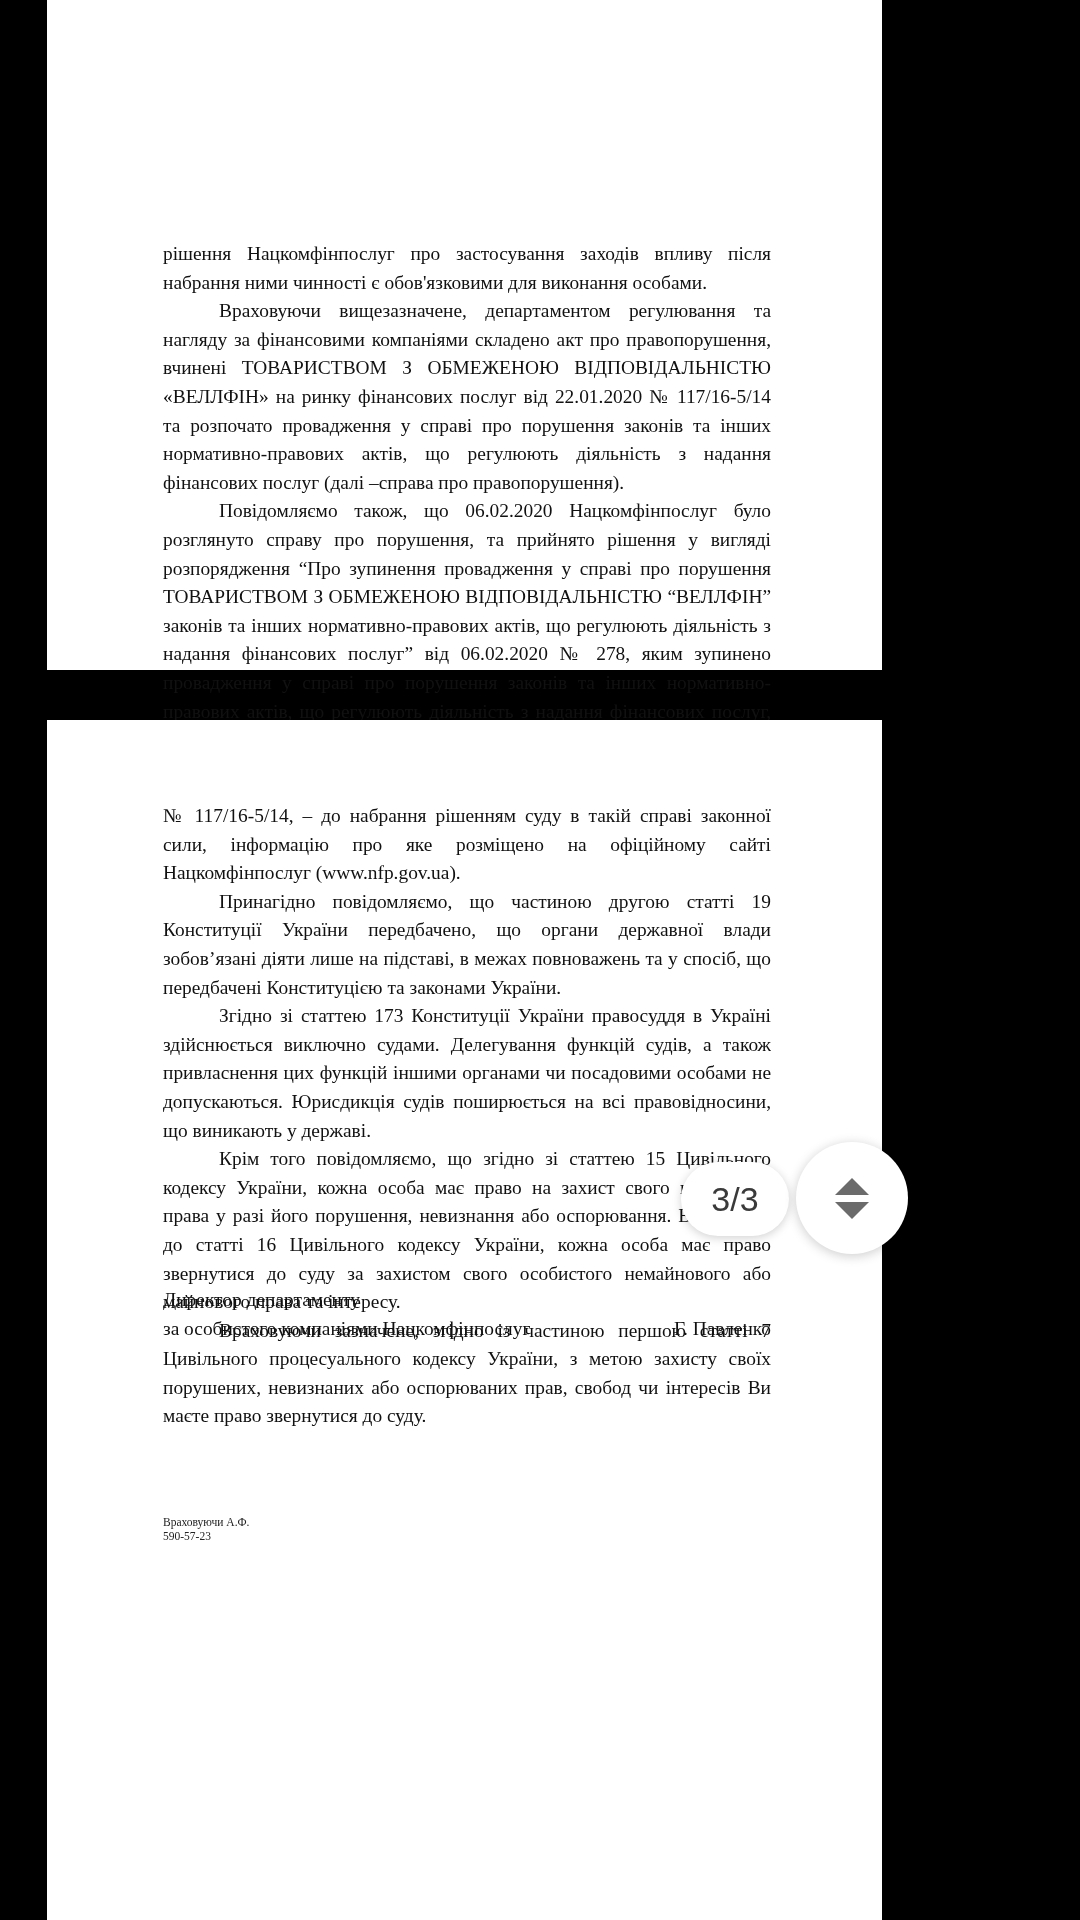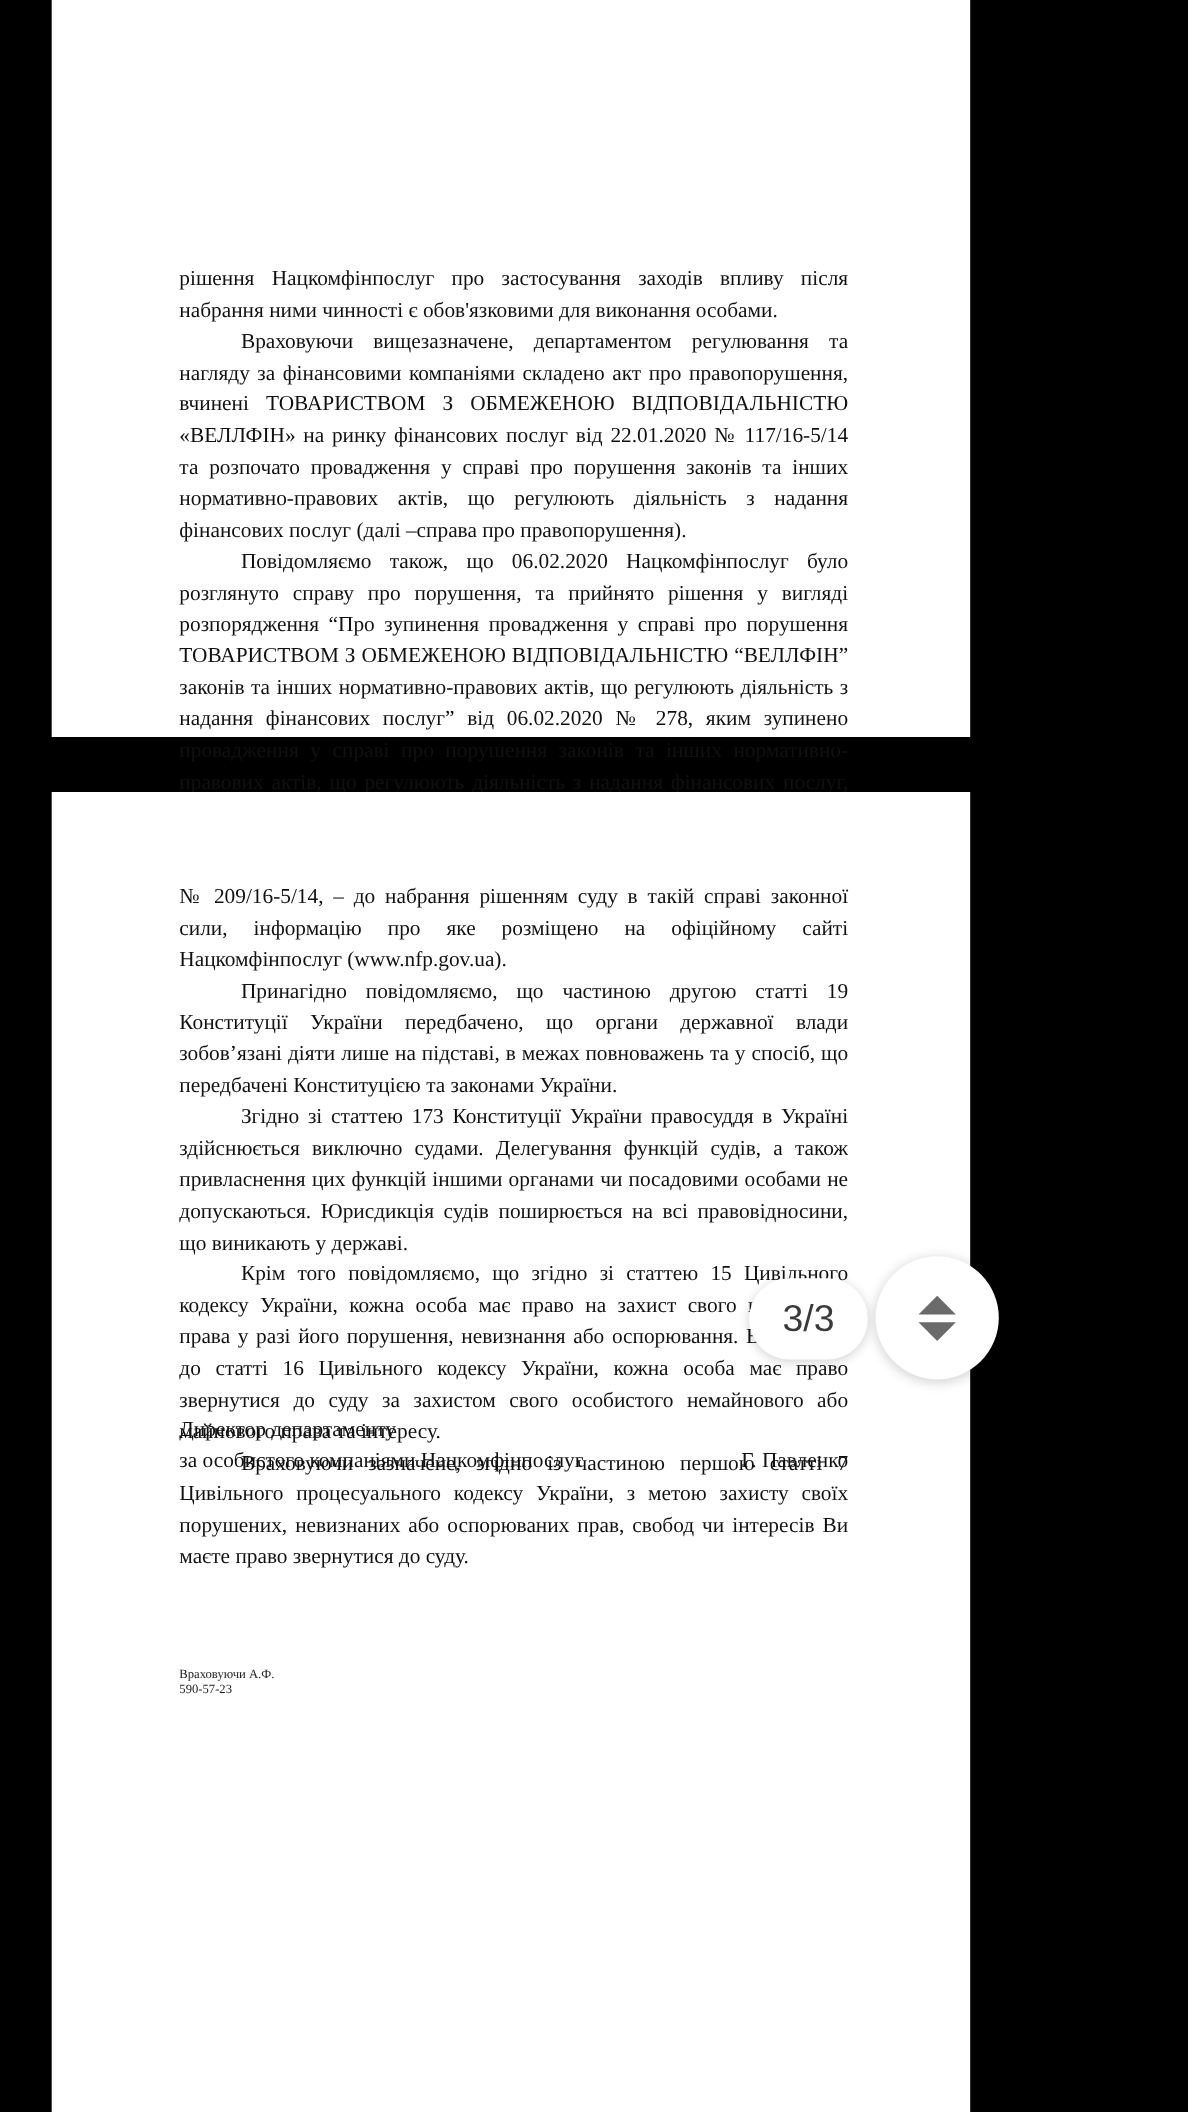--- a/index.html
+++ b/index.html
@@ -140,21 +140,21 @@
         <p>Враховуючи вищезазначене, департаментом регулювання та нагляду за фінансовими компаніями складено акт про правопорушення, вчинені ТОВАРИСТВОМ З ОБМЕЖЕНОЮ ВІДПОВІДАЛЬНІСТЮ «ВЕЛЛФІН» на ринку фінансових послуг від 22.01.2020 № 117/16-5/14 та розпочато провадження у справі про порушення законів та інших нормативно-правових актів, що регулюють діяльність з надання фінансових послуг (далі –справа про правопорушення).</p>
         <p>Повідомляємо також, що 06.02.2020 Нацкомфінпослуг було розглянуто справу про порушення, та прийнято рішення у вигляді розпорядження “Про зупинення провадження у справі про порушення ТОВАРИСТВОМ З ОБМЕЖЕНОЮ ВІДПОВІДАЛЬНІСТЮ “ВЕЛЛФІН” законів та інших нормативно-правових актів, що регулюють діяльність з надання фінансових послуг” від 06.02.2020 № 278, яким зупинено провадження у справі про порушення законів та інших нормативно-правових актів, що регулюють діяльність з надання фінансових послуг, яке розпочато актом від 22.01.2020</p>
       </div>
     </div>
   </div>
 
   <div class="page" id="page-curr">
     <div class="page-inner">
 
       <div class="doc-body" id="curr-body">
-        <p class="noindent">№ 209/16-5/14, – до набрання рішенням суду в такій справі законної сили, інформацію про яке розміщено на офіційному сайті Нацкомфінпослуг (www.nfp.gov.ua).</p>
+        <p class="noindent">№ 117/16-5/14, – до набрання рішенням суду в такій справі законної сили, інформацію про яке розміщено на офіційному сайті Нацкомфінпослуг (www.nfp.gov.ua).</p>
         <p>Принагідно повідомляємо, що частиною другою статті 19 Конституції України передбачено, що органи державної влади зобов’язані діяти лише на підставі, в межах повноважень та у спосіб, що передбачені Конституцією та законами України.</p>
         <p>Згідно зі статтею 173 Конституції України правосуддя в Україні здійснюється виключно судами. Делегування функцій судів, а також привласнення цих функцій іншими органами чи посадовими особами не допускаються. Юрисдикція судів поширюється на всі правовідносини, що виникають у державі.</p>
         <p>Крім того повідомляємо, що згідно зі статтею 15 Цивільного кодексу України, кожна особа має право на захист свого цивільного права у разі його порушення, невизнання або оспорювання. Відповідно до статті 16 Цивільного кодексу України, кожна особа має право звернутися до суду за захистом свого особистого немайнового або майнового права та інтересу.</p>
         <p>Враховуючи зазначене, згідно із частиною першою статті 7 Цивільного процесуального кодексу України, з метою захисту своїх порушених, невизнаних або оспорюваних прав, свобод чи інтересів Ви маєте право звернутися до суду.</p>
       </div>
 
 
       <div class="closing" id="sig-block">
         <div class="sig-row">
           <div class="sig-left">

